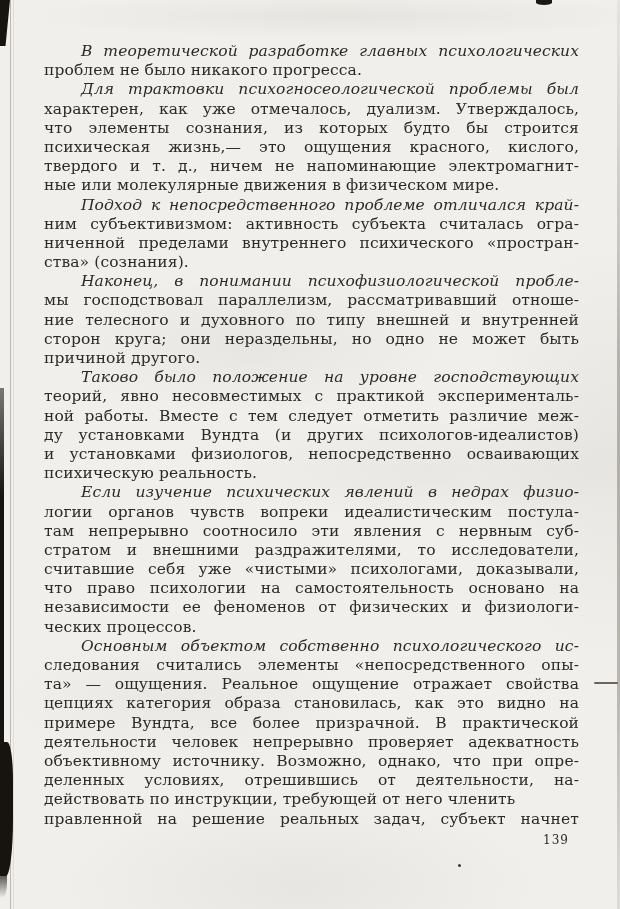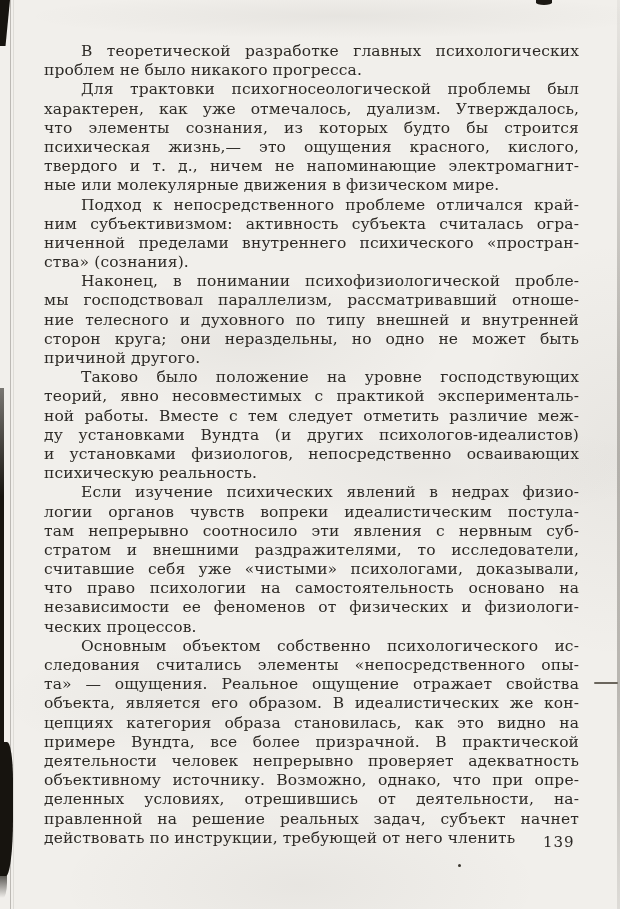--- a/index.html
+++ b/index.html
@@ -35,25 +35,25 @@
     line-height: 19.2px;
     text-align: justify;
     text-align-last: justify;
     white-space: nowrap;
     overflow: visible;
   }
   .line.end {
     text-align: left;
     text-align-last: left;
   }
-  .line.first { text-indent: 37px; }
+  .line.first { text-indent: 37px; font-style: italic; }
   .page-number {
     position: absolute;
     left: 543px; top: 833px;
-    font-size: 15px;
+    font-size: 12px;
     color: #2d2a26;
     letter-spacing: 1px;
   }
   
   .gutter-line {
     position: absolute; left: 10px; top: 0;
     width: 1px; height: 909px;
     background: rgba(90,85,78,0.35);
   }
   .gutter-line2 {
@@ -163,25 +163,24 @@
         <div class="line">стратом и внешними раздражителями, то исследователи,</div>
         <div class="line">считавшие себя уже «чистыми» психологами, доказывали,</div>
         <div class="line">что право психологии на самостоятельность основано на</div>
         <div class="line">независимости ее феноменов от физических и физиологи-</div>
         <div class="line end">ческих процессов.</div>
       </div>
       <div class="para">
         <div class="line first">Основным объектом собственно психологического ис-</div>
         <div class="line">следования считались элементы «непосредственного опы-</div>
         <div class="line">та» — ощущения. Реальное ощущение отражает свойства</div>
-        <div class="line">объекта, является его образом. В идеалистических же кон-</div>
         <div class="line">цепциях категория образа становилась, как это видно на</div>
         <div class="line">примере Вундта, все более призрачной. В практической</div>
         <div class="line">деятельности человек непрерывно проверяет адекватность</div>
         <div class="line">объективному источнику. Возможно, однако, что при опре-</div>
         <div class="line">деленных условиях, отрешившись от деятельности, на-</div>
+        <div class="line end">действовать по инструкции, требующей от него членить</div>
         <div class="line">правленной на решение реальных задач, субъект начнет</div>
-        <div class="line end">действовать по инструкции, требующей от него членить</div>
       </div>
     </div>
 
   <div class="page-number">139</div>
 </div>
 
 </body></html>

